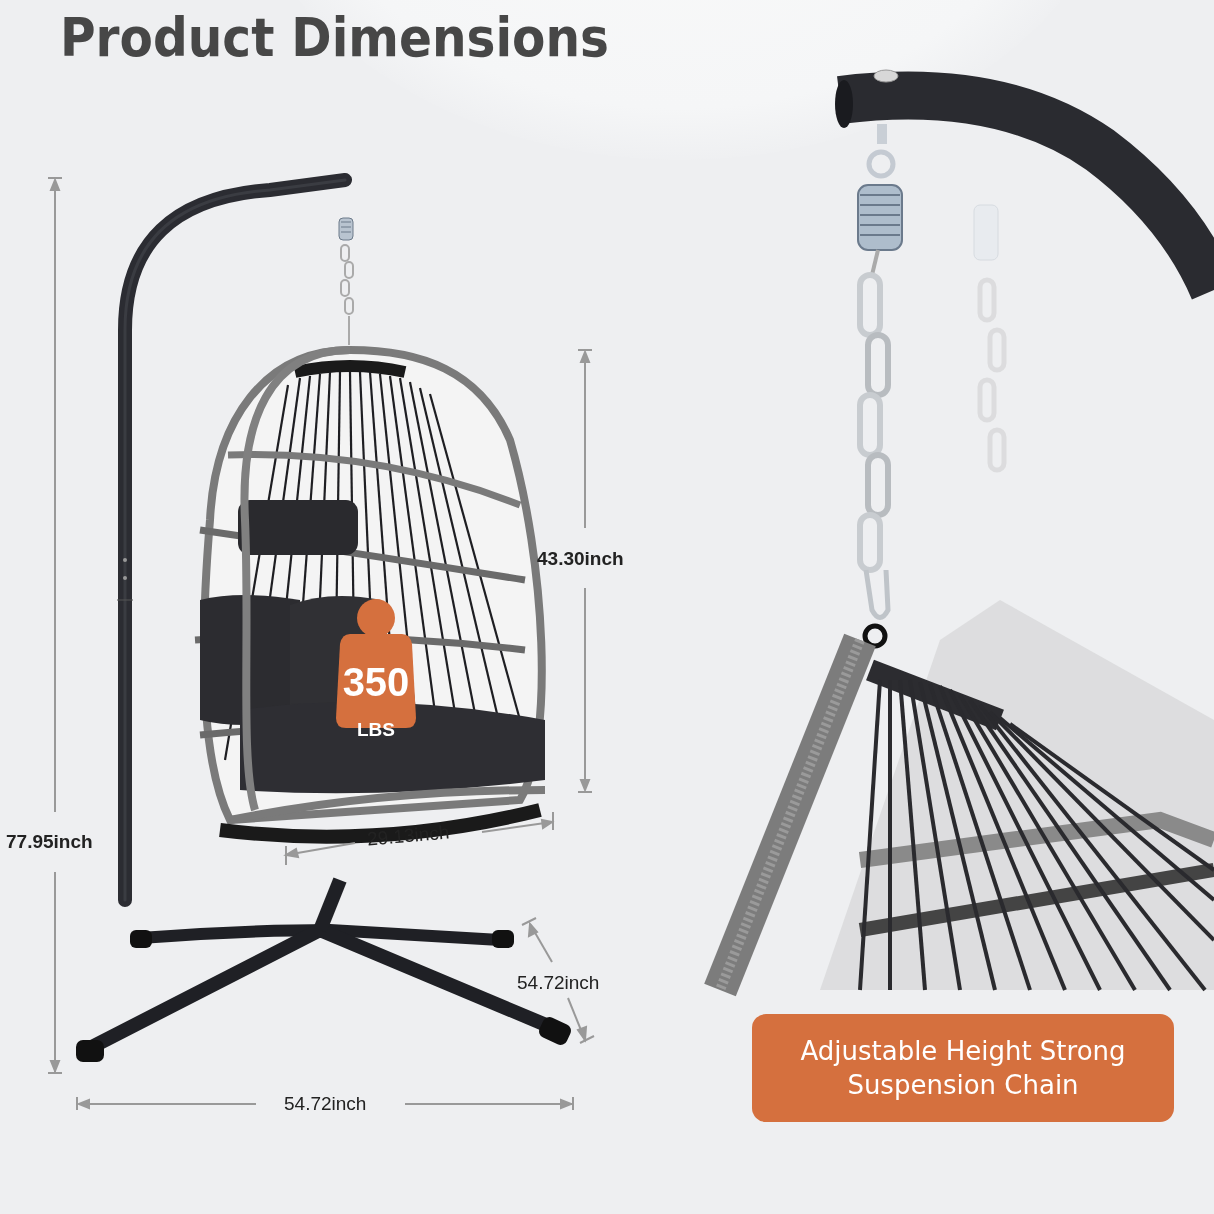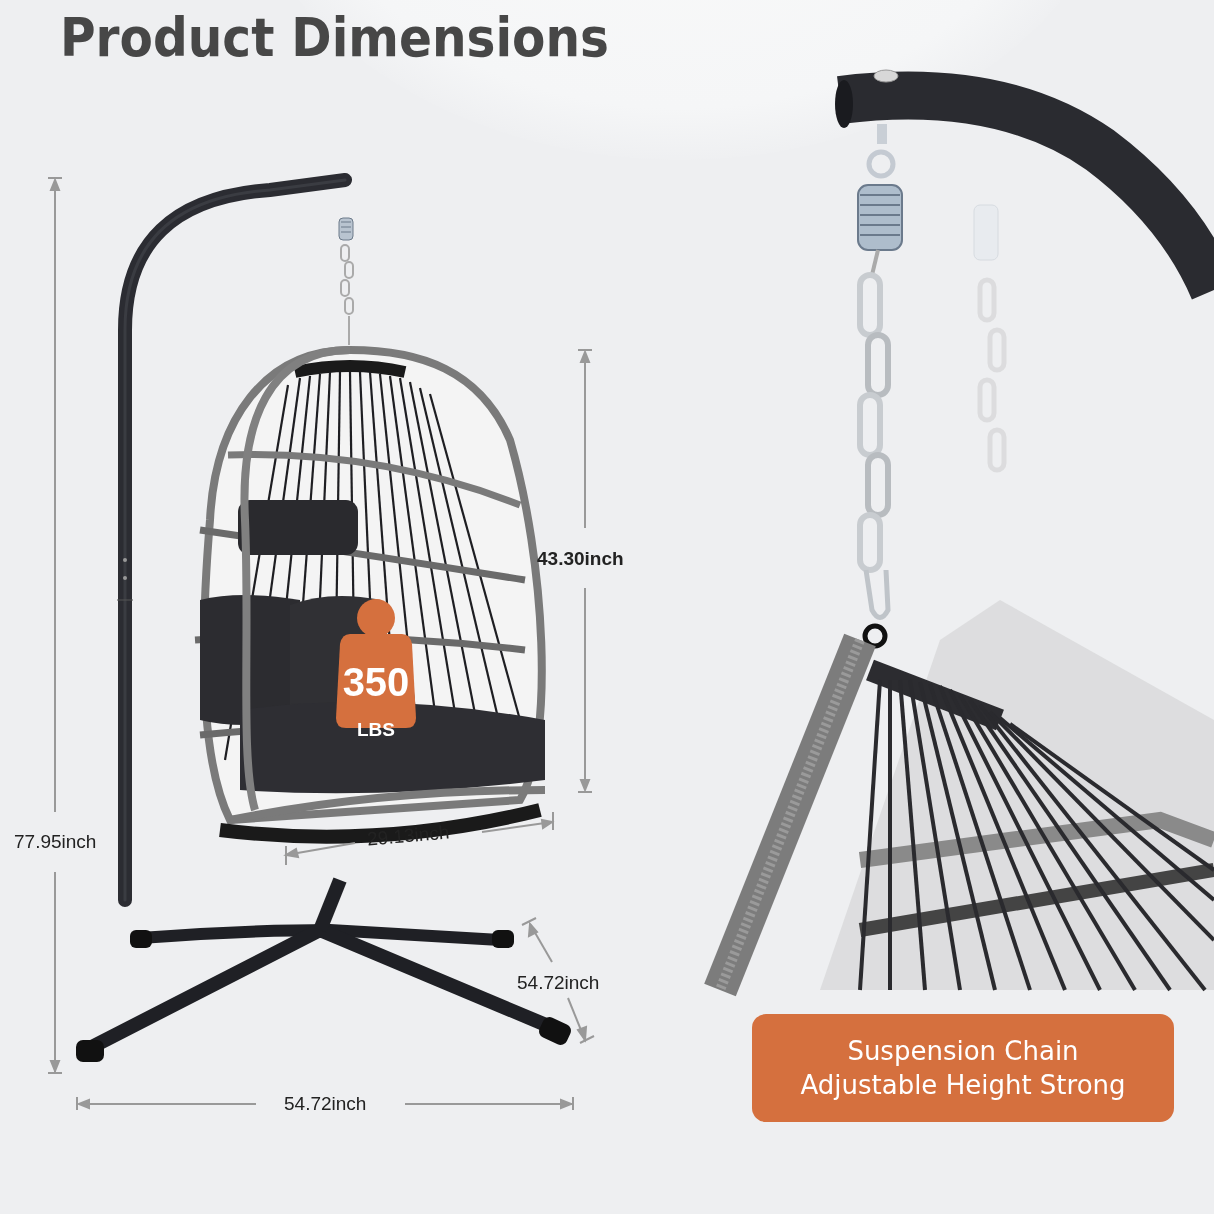--- a/index.html
+++ b/index.html
@@ -211,31 +211,31 @@
       <line x1="960" y1="695" x2="1135" y2="990"></line>
       <line x1="970" y1="700" x2="1170" y2="990"></line>
       <line x1="980" y1="705" x2="1205" y2="990"></line>
       <line x1="990" y1="712" x2="1214" y2="940"></line>
       <line x1="1000" y1="718" x2="1214" y2="900"></line>
       <line x1="1010" y1="724" x2="1214" y2="870"></line>
     </g>
   </g>
 </svg>
 
-<div class="dim-label" style="left:14px; top:831px;">77.95inch</div>
+<div class="dim-label" style="left:6px; top:831px;font-weight:bold;">77.95inch</div>
 <div class="dim-label" style="left:537px; top:548px;font-weight:bold;">43.30inch</div>
 <div class="dim-label" style="left:367px; top:825px; transform: rotate(-5deg);">29.13inch</div>
 <div class="dim-label" style="left:517px; top:972px;">54.72inch</div>
 <div class="dim-label" style="left:284px; top:1093px;">54.72inch</div>
 
 <div class="weight-badge">
   <svg width="80" height="132" viewBox="0 0 80 132">
     <circle cx="40" cy="22" r="19" fill="#d5703e"></circle>
     <path d="M14,38 L66,38 Q74,38 76,48 L80,122 Q80,132 70,132 L10,132 Q0,132 0,122 L4,48 Q6,38 14,38 Z" fill="#d5703e"></path>
   </svg>
   <div class="weight-text weight-num">350</div>
   <div class="weight-text weight-unit">LBS</div>
 </div>
 
 <div class="feature-box">
+  <span>Adjustable Height Strong</span>
   <span>Suspension Chain</span>
-  <span>Adjustable Height Strong</span>
 </div>
 
 </body></html>

